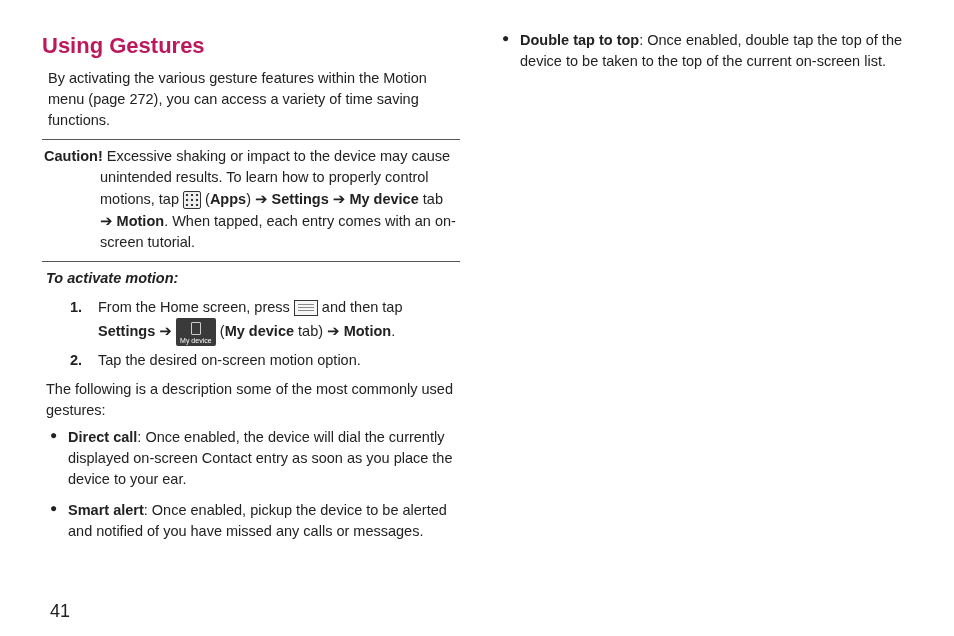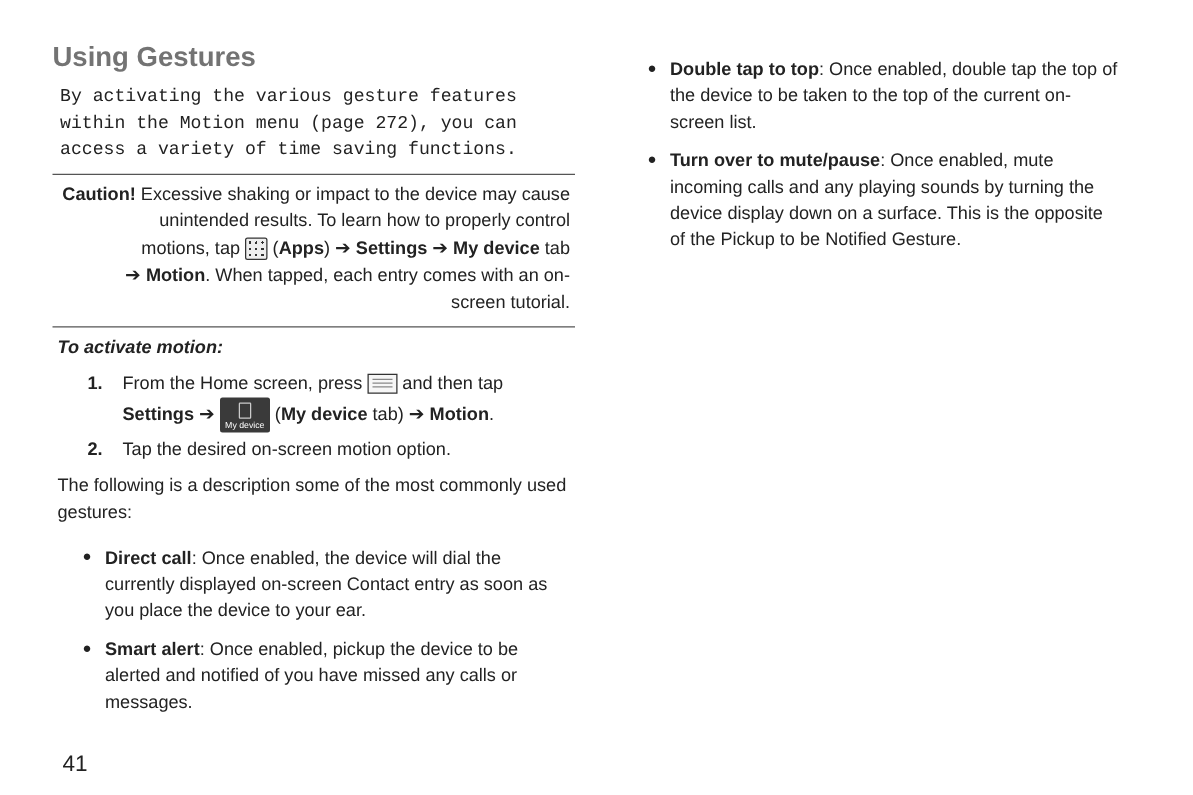--- a/index.html
+++ b/index.html
@@ -18,30 +18,30 @@
     gap: 34px;
     box-sizing: border-box;
     height: 100%;
   }
   .col {
     flex: 1;
     font-size: 14.5px;
     line-height: 1.45;
   }
   h2.section {
-    color: #737373;
+    color: #be185d;
     font-size: 22px;
     font-weight: 700;
     margin: 0 0 6px 0;
     font-family: "Arial Black", Arial, sans-serif;
   }
   p { margin: 0 0 8px 0; }
-  .intro { padding-left: 6px; font-family: Liberation Mono, monospace; }
+  .intro { padding-left: 6px; }
   hr.rule { border: none; border-top: 1px solid #555; margin: 6px 0 6px 0; }
-  .caution { padding: 0 4px; text-align: right; }
+  .caution { padding: 0 4px; }
   .hang { text-indent: -56px; padding-left: 54px; }
   strong, b { font-weight: 700; }
   .steps-head { margin-top: 1px; padding-left:4px;font-style:italic;}
   ol.steps {
     list-style: none;
     margin: 4px 0 8px 0;
     padding: 0 0 0 28px;
     counter-reset: step;
   }
   ol.steps > li {
@@ -52,21 +52,21 @@
   }
   ol.steps > li::before {
     content: counter(step) ".";
     font-weight: 700;
     position: absolute;
     left: 0;
   }
   .desc { margin: 4px 0 6px 0; padding-left:4px;}
   ul.bullets {
     list-style: none;
-    margin: 16px;
+    margin: 0;
     padding: 0 0 0 10px;
   }
   ul.bullets > li {
     position: relative;
     padding-left: 16px;
     margin-bottom: 10px;
   }
   ul.bullets > li::before {
     content: "●";
     position: absolute;
@@ -172,18 +172,17 @@
 
     <ul class="bullets" id="left-bullets">
         <li><b>Direct call</b><span>: Once enabled, the device will dial the currently displayed on-screen Contact entry as soon as you place the device to your ear.</span></li>
         <li><b>Smart alert</b><span>: Once enabled, pickup the device to be alerted and notified of you have missed any calls or messages.</span></li>
       </ul>
   </div>
 
   <div class="col">
     <ul class="bullets" id="right-bullets">
         <li><b>Double tap to top</b><span>: Once enabled, double tap the top of the device to be taken to the top of the current on-screen list.</span></li>
-        <li><b>Turn over to mute/pause</b><span>: Once enabled, mute incoming calls and any playing sounds by turning the device display down on a surface. This is the opposite of the Pickup to be Notified Gesture.</span></li>
       </ul>
   </div>
 </div>
 
 <div class="page-num">41</div>
 
 </body></html>

